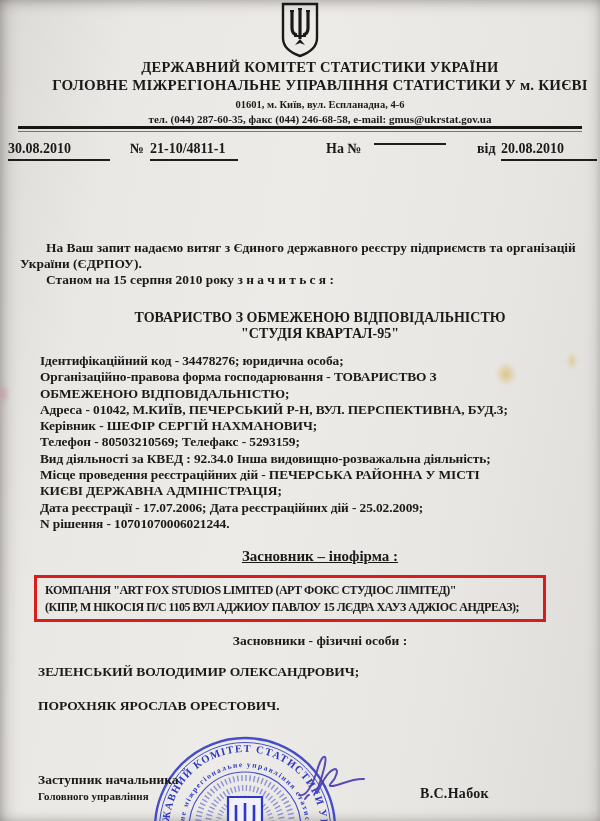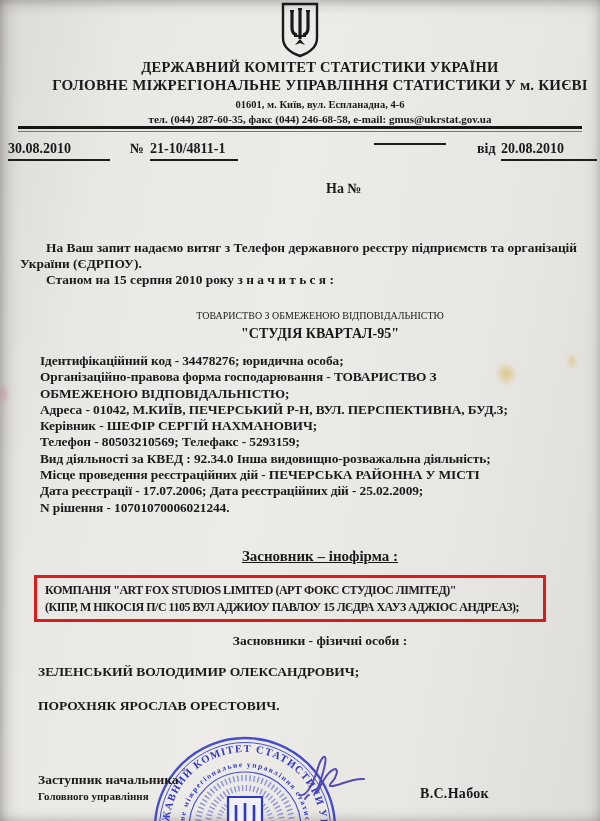--- a/index.html
+++ b/index.html
@@ -18,21 +18,21 @@
   .hdr1{top:59px;font-size:14.5px;font-weight:700;letter-spacing:.3px;}
   .hdr2{top:77px;font-size:15px;font-weight:700;letter-spacing:.2px;}
   .addr{top:99px;font-size:10.5px;font-weight:700;}
   .cont{top:113px;font-size:11px;font-weight:700;}
   .rule1{top:126px;left:18px;right:18px;height:3px;background:#161616;}
   .rule2{top:131px;left:18px;right:18px;height:1px;background:#3a3a3a;opacity:.65;}
   .refrow span{position:absolute;top:141px;font-size:14px;font-weight:700;white-space:nowrap;}
   .u{border-bottom:2px solid #1d1d1d;padding-bottom:2px;text-align:left;}
   .intro{top:240px;left:20px;right:18px;font-size:13.4px;font-weight:600;line-height:16.2px;}
   .indent{text-indent:26px;}
-  .title1{top:310px;font-size:10px;font-weight:400;}
+  .title1{top:310px;font-size:14px;font-weight:700;}
   .title2{top:326px;font-size:14px;font-weight:700;}
   .info{top:353px;left:40px;right:14px;font-size:13.4px;font-weight:600;line-height:16.3px;letter-spacing:-.1px;}
   .info div{white-space:nowrap;}
   .h-founder{top:548px;font-size:15px;font-weight:700;text-decoration:underline;}
   .redbox{top:575px;left:34px;width:512px;height:47px;border:3px solid #d81d1d;box-sizing:border-box;padding:4px 0 0 8px;}
   .redbox div{white-space:nowrap;font-weight:700;font-size:12px;letter-spacing:-.5px;line-height:17px;}
   .h-individ{top:633px;font-size:13.5px;font-weight:700;}
   .name1{top:664px;left:38px;font-size:13.5px;font-weight:700;}
   .name2{top:698px;left:38px;font-size:13.5px;font-weight:700;}
   .sigt1{top:772px;left:38px;font-size:13.5px;font-weight:700;}
@@ -78,44 +78,45 @@
   <div class="c hdr2">ГОЛОВНЕ МІЖРЕГІОНАЛЬНЕ УПРАВЛІННЯ СТАТИСТИКИ У м. КИЄВІ</div>
   <div class="c addr">01601, м. Київ, вул. Еспланадна, 4-6</div>
   <div class="c cont">тел. (044) 287-60-35, факс (044) 246-68-58, e-mail: gmus@ukrstat.gov.ua</div>
   <div class="abs rule1"></div>
   <div class="abs rule2"></div>
 
   <div class="refrow">
     <span class="u" style="left:8px;width:102px;">30.08.2010</span>
     <span style="left:130px;">№</span>
     <span class="u" style="left:150px;width:88px;">21-10/4811-1</span>
-    <span style="left:326px;margin-top:40px;">На №</span>
+    <span style="left:326px;">На №</span>
     <span class="u" style="left:374px;width:72px;"></span>
     <span style="left:477px;">від</span>
     <span class="u" style="left:501px;width:96px;">20.08.2010</span>
   </div>
 
   <div class="abs intro">
-    <div class="indent nw">На Ваш запит надаємо витяг з Телефон державного реєстру підприємств та організацій</div>
+    <div class="indent nw">На Ваш запит надаємо витяг з Єдиного державного реєстру підприємств та організацій</div>
     <div class="nw">України (ЄДРПОУ).</div>
     <div class="indent nw">Станом на 15 серпня 2010 року  з н а ч и т ь с я :</div>
   </div>
 
   <div class="c title1">ТОВАРИСТВО З ОБМЕЖЕНОЮ ВІДПОВІДАЛЬНІСТЮ</div>
   <div class="c title2">"СТУДІЯ КВАРТАЛ-95"</div>
 
   <div class="abs info">
     <div>Ідентифікаційний код - 34478276; юридична особа;</div>
     <div>Організаційно-правова форма господарювання - ТОВАРИСТВО З</div>
     <div>ОБМЕЖЕНОЮ ВІДПОВІДАЛЬНІСТЮ;</div>
     <div>Адреса - 01042, М.КИЇВ, ПЕЧЕРСЬКИЙ Р-Н, ВУЛ. ПЕРСПЕКТИВНА, БУД.3;</div>
     <div>Керівник - ШЕФІР СЕРГІЙ НАХМАНОВИЧ;</div>
     <div>Телефон - 80503210569; Телефакс - 5293159;</div>
     <div>Вид діяльності за КВЕД : 92.34.0 Інша видовищно-розважальна діяльність;</div>
     <div>Місце проведення реєстраційних дій - ПЕЧЕРСЬКА РАЙОННА У МІСТІ</div>
+    <div>КИЄВІ ДЕРЖАВНА АДМІНІСТРАЦІЯ;</div>
     <div>Дата реєстрації - 17.07.2006; Дата реєстраційних дій - 25.02.2009;</div>
     <div>N рішення - 10701070006021244.</div>
   </div>
 
   <div class="c h-founder">Засновник – інофірма :</div>
 
   <div class="abs redbox">
     <div>КОМПАНІЯ "ART FOX STUDIOS LIMITED (АРТ ФОКС СТУДІОС ЛІМІТЕД)"</div>
     <div>(КІПР, М НІКОСІЯ П/С 1105 ВУЛ АДЖИОУ ПАВЛОУ 15 ЛЄДРА ХАУЗ АДЖІОС АНДРЕАЗ);</div>
   </div>

